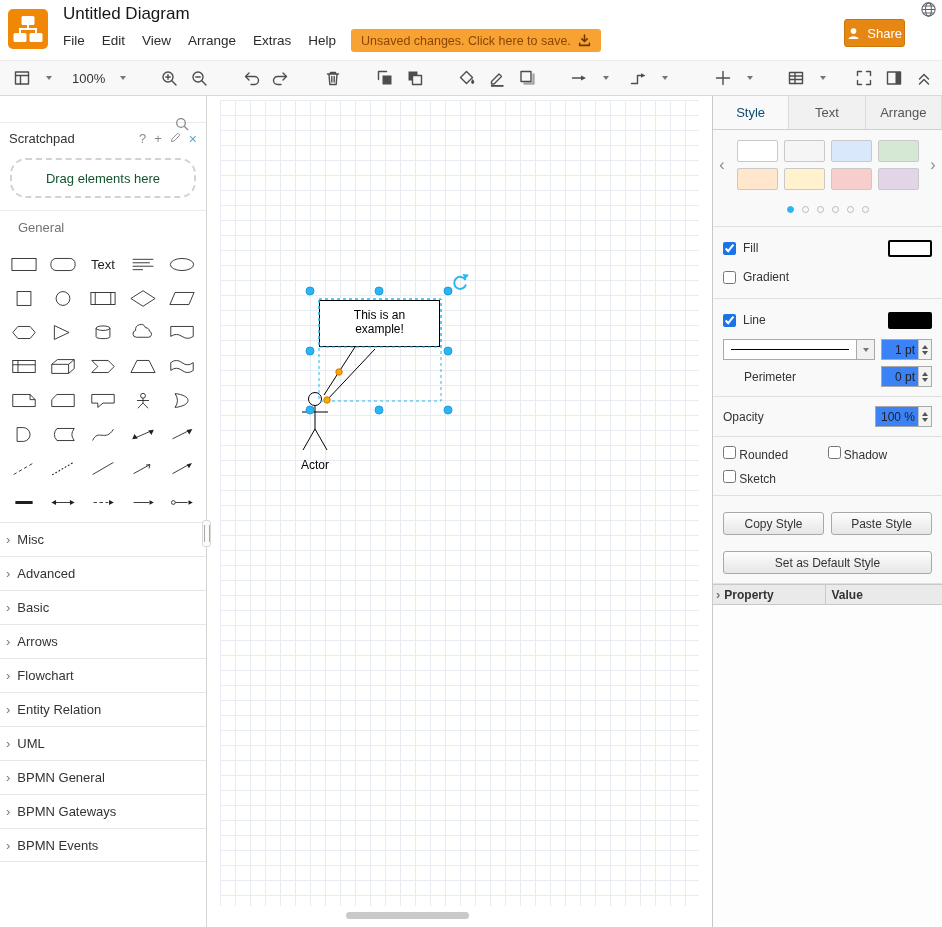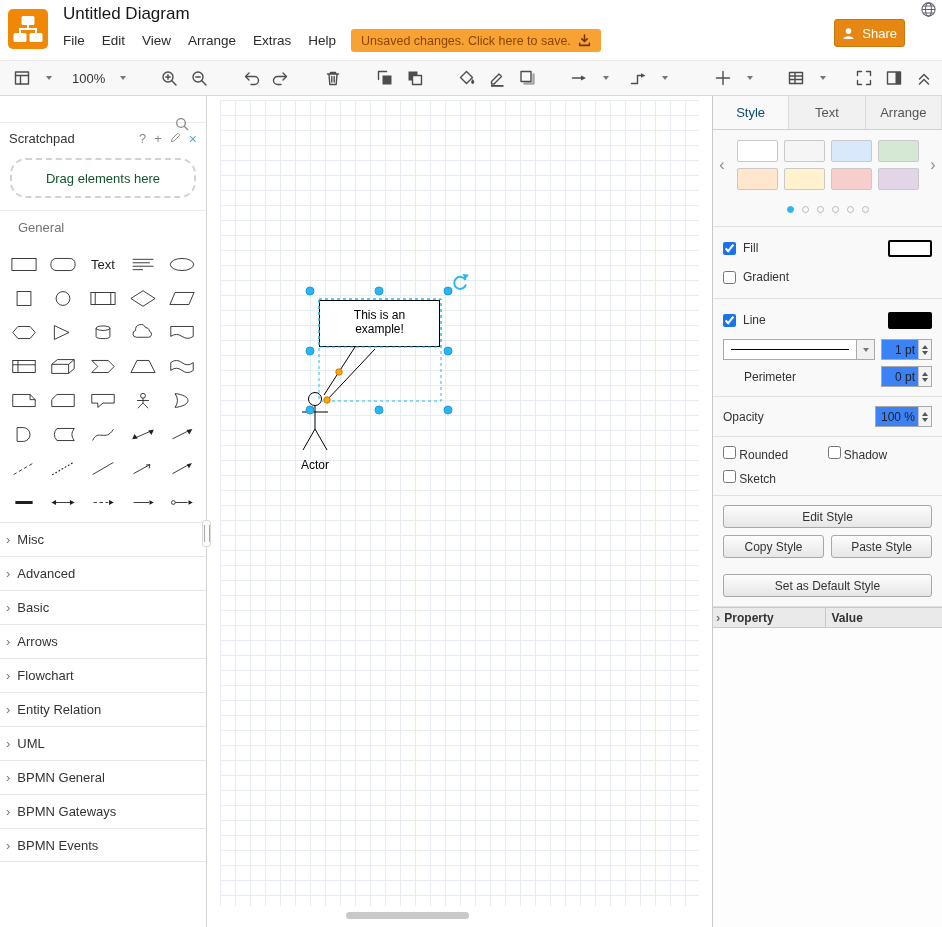--- a/index.html
+++ b/index.html
@@ -9,21 +9,21 @@
 
   
   header { position:absolute; left:0; top:0; right:0; height:60px; background:#fff; }
   .logo { position:absolute; left:8px; top:9px; width:40px; height:40px; }
   .doc-title { position:absolute; left:63px; top:4px; font-size:17px; font-weight:400; color:#161616; }
   .menubar { position:absolute; left:63px; top:33px; display:flex; gap:17px; font-size:13.5px; color:#2b2b2b; }
   .menu-item { cursor:default; }
   .banner { position:absolute; left:351px; top:29px; height:23px; display:flex; align-items:center; gap:7px;
             background:#F7A232; color:#8A4604; font-size:12.5px; padding:0 10px; border-radius:3px; }
   .share { position:absolute; right:37px; top:19px; height:28px; display:flex; align-items:center; gap:7px;
-           background:#E58712; border:1px solid #c9760a; border-radius:3px; color:#fff; font-size:13px; padding:0 7px; cursor:pointer; }
+           background:#E58712; border:1px solid #c9760a; border-radius:3px; color:#fff; font-size:13px; padding:0 2px; cursor:pointer; }
   .globe { position:absolute; right:5px; top:1px; }
 
   
   .toolbar { position:absolute; left:0; top:60px; right:0; height:36px; background:#f8f8f8;
              border-top:1px solid #ececec; border-bottom:1px solid #d8d8d8; display:flex; align-items:center; padding:0 6px 0 10px; }
   .tbtn { height:26px; display:flex; align-items:center; padding:0 3px; gap:12px; border-radius:2px; cursor:pointer; }
   .zoomtxt { font-size:13px; color:#333; }
   .caret { width:0; height:0; border-left:3.5px solid transparent; border-right:3.5px solid transparent; border-top:4px solid #777; margin-left:3px; }
   svg.ic * { stroke:#4d4d4d; fill:none; stroke-width:1.4; stroke-linecap:round; stroke-linejoin:round; }
   svg.ic .fi { fill:#4d4d4d; stroke:none; }
@@ -751,21 +751,20 @@
             <span>Shadow</span>
           </label>
           <label>
             <input type="checkbox" style="">
             <span>Sketch</span>
           </label>
         </div>
       </div>
 
       <div class="fp-sec">
-        <button class="fbtn">Edit Style</button>
         <div class="btn-pair">
           <button class="fbtn">Copy Style</button>
           <button class="fbtn">Paste Style</button>
         </div>
         <button class="fbtn btn-wide">Set as Default Style</button>
       </div>
 
       <div class="prop-head">
         <div class="prop-cell">
           <span class="chev">›</span>

